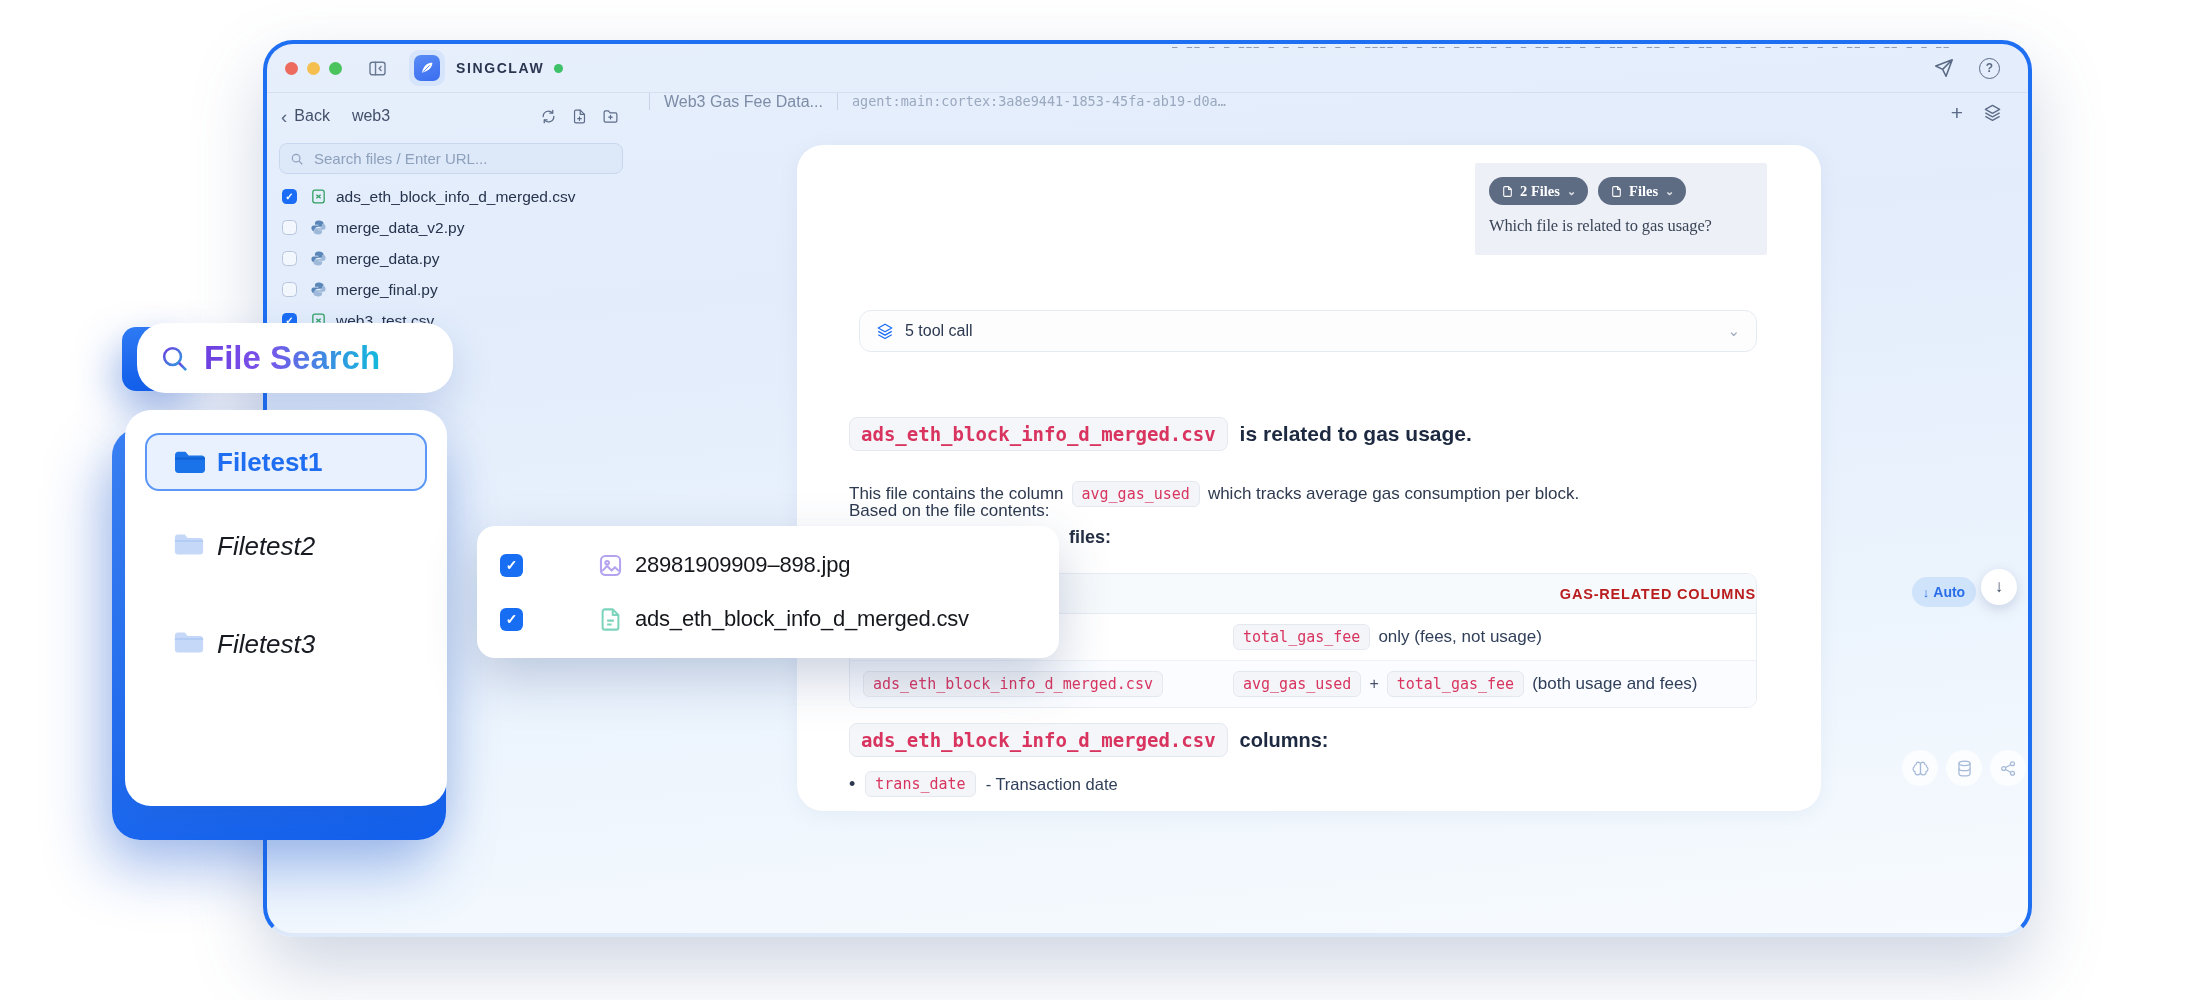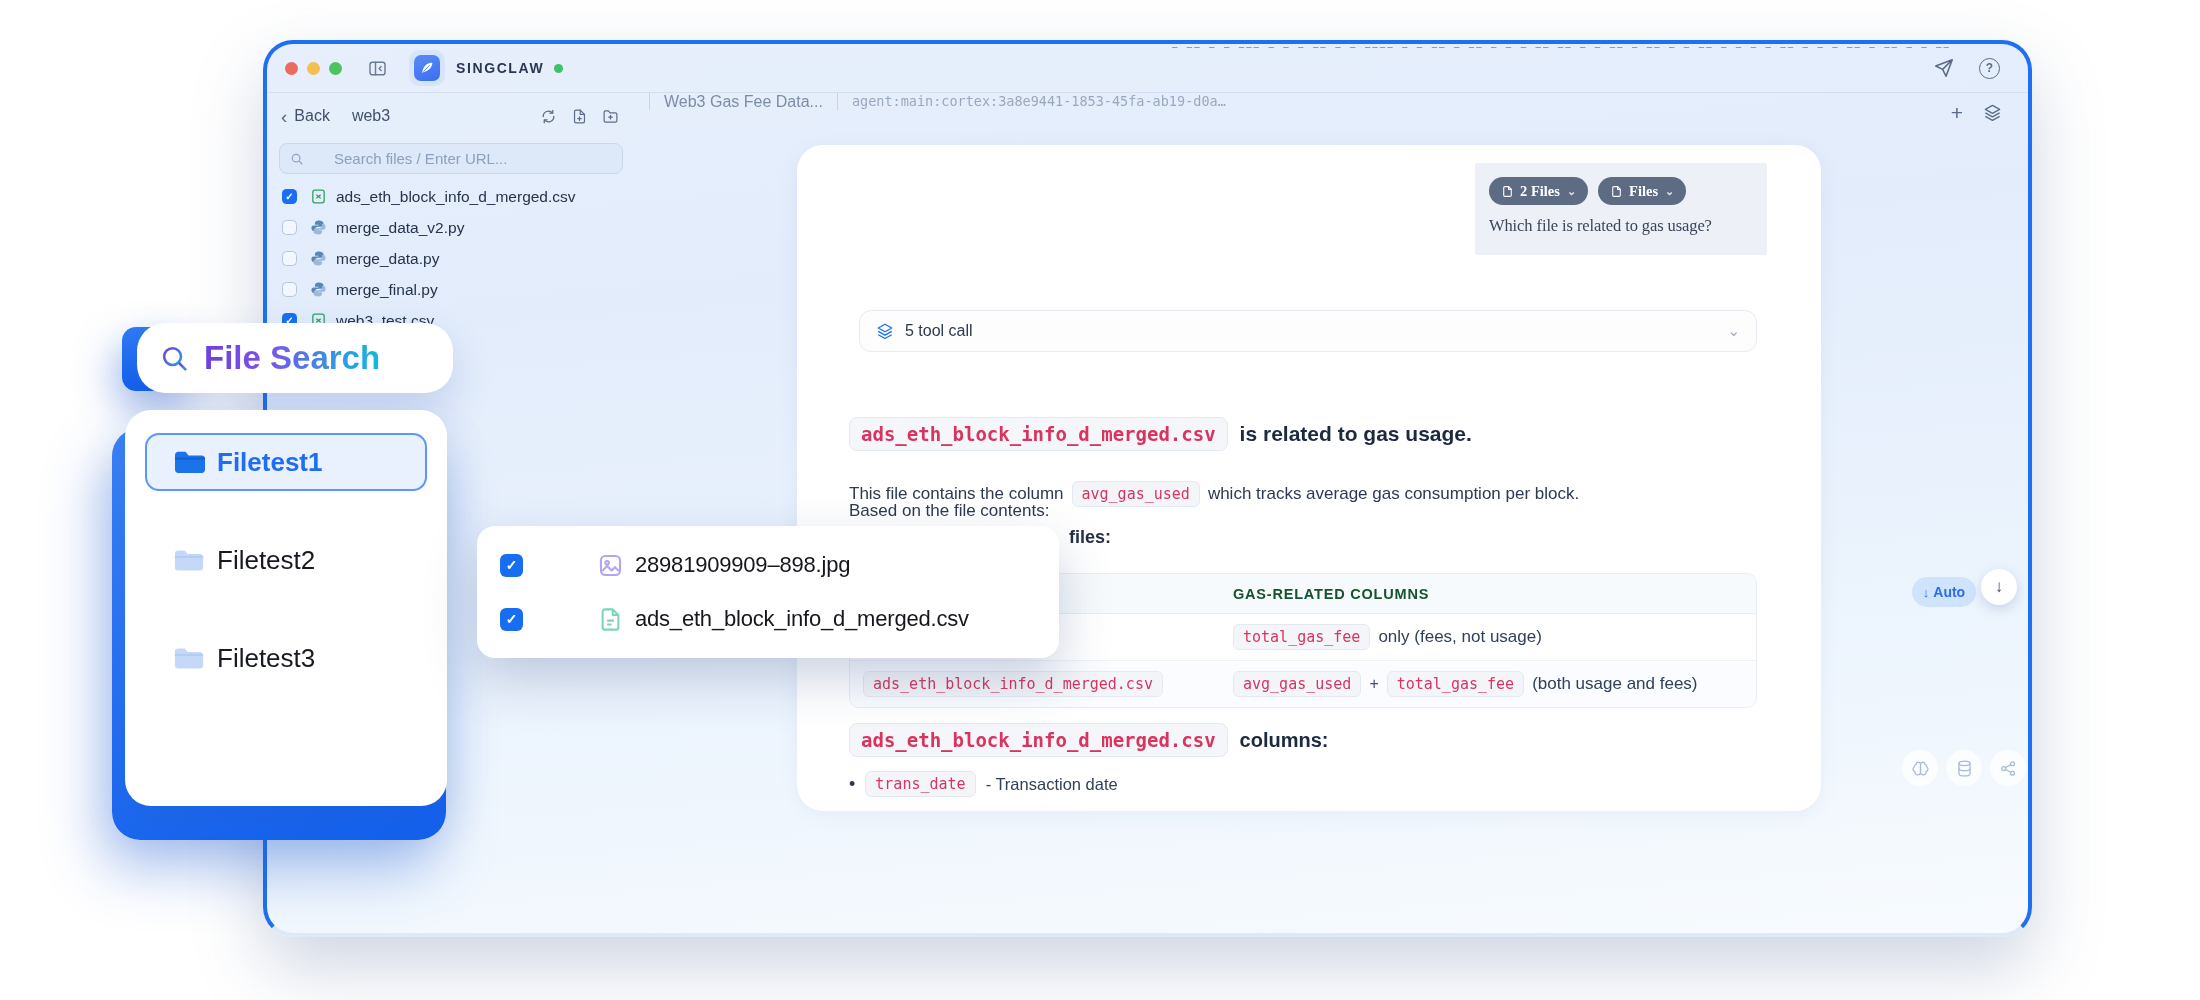--- a/index.html
+++ b/index.html
@@ -29,21 +29,21 @@
   .tb-help{width:21px;height:21px;border-radius:50%;border:1.6px solid #5a6a85;box-sizing:border-box;display:flex;align-items:center;justify-content:center;font-size:12px;font-weight:700;}
 
   
   .wbody{display:flex;height:841px;}
   .sidebar{width:368px;flex:none;padding-top:6px;box-sizing:border-box;}
   .side-nav{height:34px;display:flex;align-items:center;padding:0 16px 0 14px;color:#42506a;font-size:16px;}
   .back-ch{font-size:19px;color:#55657f;margin-right:7px;line-height:1;}
   .crumb{margin-left:22px;color:#42506a;}
   .side-acts{margin-left:auto;display:flex;align-items:center;gap:14px;color:#5c6c88;}
   .side-acts svg{width:17px;height:17px;}
-  .search{margin:10px 12px 6px;height:31px;border-radius:8px;background:#dde8f8;border:1px solid #c9d7ee;display:flex;align-items:center;padding:0 10px;box-sizing:border-box;gap:20px;}
+  .search{margin:10px 12px 6px;height:31px;border-radius:8px;background:#dde8f8;border:1px solid #c9d7ee;display:flex;align-items:center;padding:0 10px;box-sizing:border-box;}
   .search svg{width:14px;height:14px;color:#8da0bc;flex:none;}
   .search input{border:none;background:transparent;outline:none;margin-left:8px;width:100%;font-size:15px;color:#3a4a66;font-family:"Liberation Sans",sans-serif;}
   .search input::placeholder{color:#8da0bc;}
   .file-list{margin-top:7px;}
   .file-row{height:31px;display:flex;align-items:center;padding:0 10px 0 15px;}
   .cb{width:15px;height:15px;border-radius:4.5px;flex:none;box-sizing:border-box;font-size:10px;font-weight:700;display:flex;align-items:center;justify-content:center;}
   .cb.on{background:#1a6df4;color:#fff;}
   .cb.off{border:1.5px solid #b7c6de;background:rgba(255,255,255,.55);color:transparent;}
   .f-ic{width:17px;height:17px;margin-left:13px;flex:none;}
   .f-name{margin-left:9px;font-size:15.5px;color:#26334c;white-space:nowrap;}
@@ -80,21 +80,21 @@
   .h-code{font-family:"DejaVu Sans Mono",monospace;font-size:19px;font-weight:700;color:#d8345f;background:#f4f6f9;border:1px solid #e4e9f0;border-radius:8px;padding:5px 11px;}
   .h-rest{font-size:21px;font-weight:700;color:#1d2940;}
   .para{position:absolute;left:52px;top:336px;font-size:17px;color:#2e3a4f;display:flex;align-items:center;gap:8px;}
   .i-code{font-family:"DejaVu Sans Mono",monospace;font-size:15px;color:#d8345f;background:#f3f5f8;border:1px solid #e4e9f0;border-radius:6px;padding:3px 9px;}
   .frag{position:absolute;left:272px;top:382px;font-size:18px;font-weight:700;color:#242f44;}
 
   
   .gtable{position:absolute;left:52px;top:428px;width:908px;box-sizing:border-box;border:1px solid #e8edf4;border-radius:10px;background:#fff;overflow:hidden;}
   .trow{display:grid;grid-template-columns:377px 1fr;align-items:center;}
   .thead{height:39px;background:#f7fafc;border-bottom:1px solid #e8edf4;}
-  .th2{padding-left:6px;font-size:14.5px;font-weight:700;color:#14532d;letter-spacing:.8px;}
+  .th2{padding-left:6px;font-size:14.5px;font-weight:700;color:#b91c1c;letter-spacing:.8px;text-align:right;}
   .tr{height:46px;}
   .tr + .tr{border-top:1px solid #eef2f7;}
   .tr.alt{background:#fafcff;}
   .td1{padding-left:13px;display:flex;align-items:center;}
   .td2{padding-left:6px;display:flex;align-items:center;gap:8px;}
   .note{font-size:17px;color:#31405a;}
   .plus-sep{font-size:16px;color:#44506a;}
 
   .colhead{position:absolute;left:52px;top:578px;display:flex;align-items:center;gap:12px;}
   .ch-rest{font-size:20px;font-weight:700;color:#1d2940;}
@@ -116,21 +116,21 @@
   .fs-card svg{width:31px;height:31px;flex:none;}
   .fs-title{margin-left:14px;font-size:33px;font-weight:700;white-space:nowrap;
     background:linear-gradient(90deg,#6d3fe0 0%,#7b52ea 35%,#2f9be0 78%,#14b9dc 100%);
     -webkit-background-clip:text;background-clip:text;color:#7b52ea;-webkit-text-fill-color:transparent;}
 
   .fp-blue{position:absolute;left:112px;top:428px;width:334px;height:412px;border-radius:28px;background:linear-gradient(160deg,#3b82f6,#1160ef);box-shadow:-10px 28px 58px rgba(25,90,210,.38);z-index:30;}
   .fp-card{position:absolute;left:125px;top:410px;width:322px;height:396px;border-radius:26px;background:#fff;box-shadow:0 20px 44px rgba(40,80,170,.16);padding:23px 20px 21px;box-sizing:border-box;z-index:31;}
   .fp-sel{height:58px;border-radius:14px;border:2px solid #5b97f7;background:#e9f1fe;display:flex;align-items:center;padding-left:26px;box-sizing:border-box;}
   .fp-sel .fol{width:34px;height:28px;flex:none;}
   .fp-sel .lbl{margin-left:10px;font-size:26px;font-weight:600;color:#1f6df0;}
-  .fp-row{height:58px;margin-top:40px;display:flex;align-items:center;padding-left:28px;box-sizing:border-box;}
+  .fp-row{height:58px;margin-top:40px;display:flex;padding-left:28px;box-sizing:border-box;font-style:italic;}
   .fp-row .fol{width:32px;height:26px;flex:none;}
   .fp-row .lbl{margin-left:12px;font-size:26px;font-weight:500;color:#171a20;}
 
   .popup{position:absolute;left:477px;top:526px;width:582px;height:132px;border-radius:18px;background:#fff;box-shadow:0 20px 50px rgba(50,75,130,.25);padding:17px 20px;box-sizing:border-box;display:flex;flex-direction:column;justify-content:space-between;z-index:40;}
   .pp-row{height:44px;display:flex;align-items:center;}
   .pp-cb{width:23px;height:23px;border-radius:6px;background:#176ef2;color:#fff;font-size:14px;font-weight:700;display:flex;align-items:center;justify-content:center;margin-left:3px;flex:none;}
   .pp-ic{width:27px;height:27px;margin-left:74px;flex:none;}
   .pp-name{margin-left:11px;font-size:22px;letter-spacing:-0.2px;color:#15171c;white-space:nowrap;}
 </style>
 </head>

